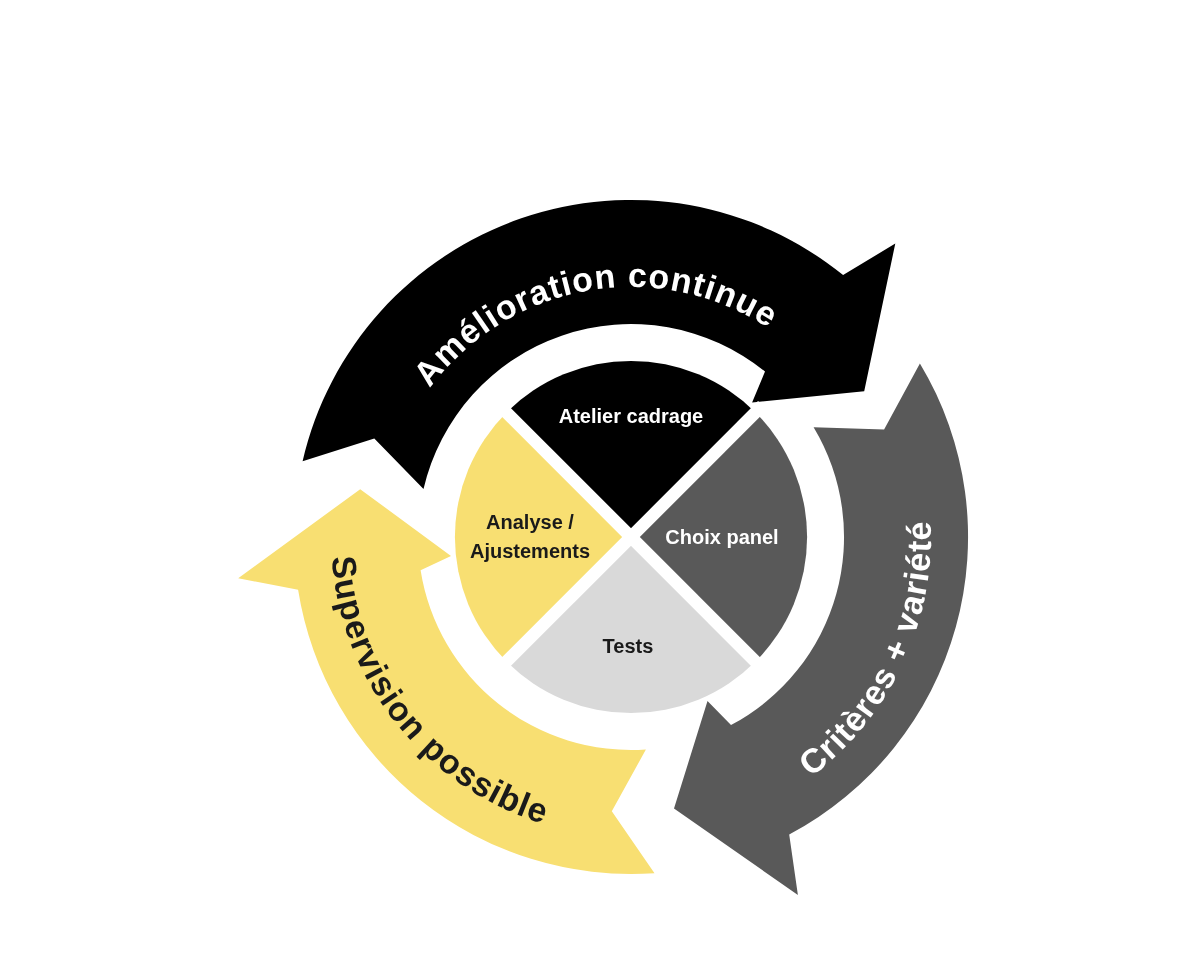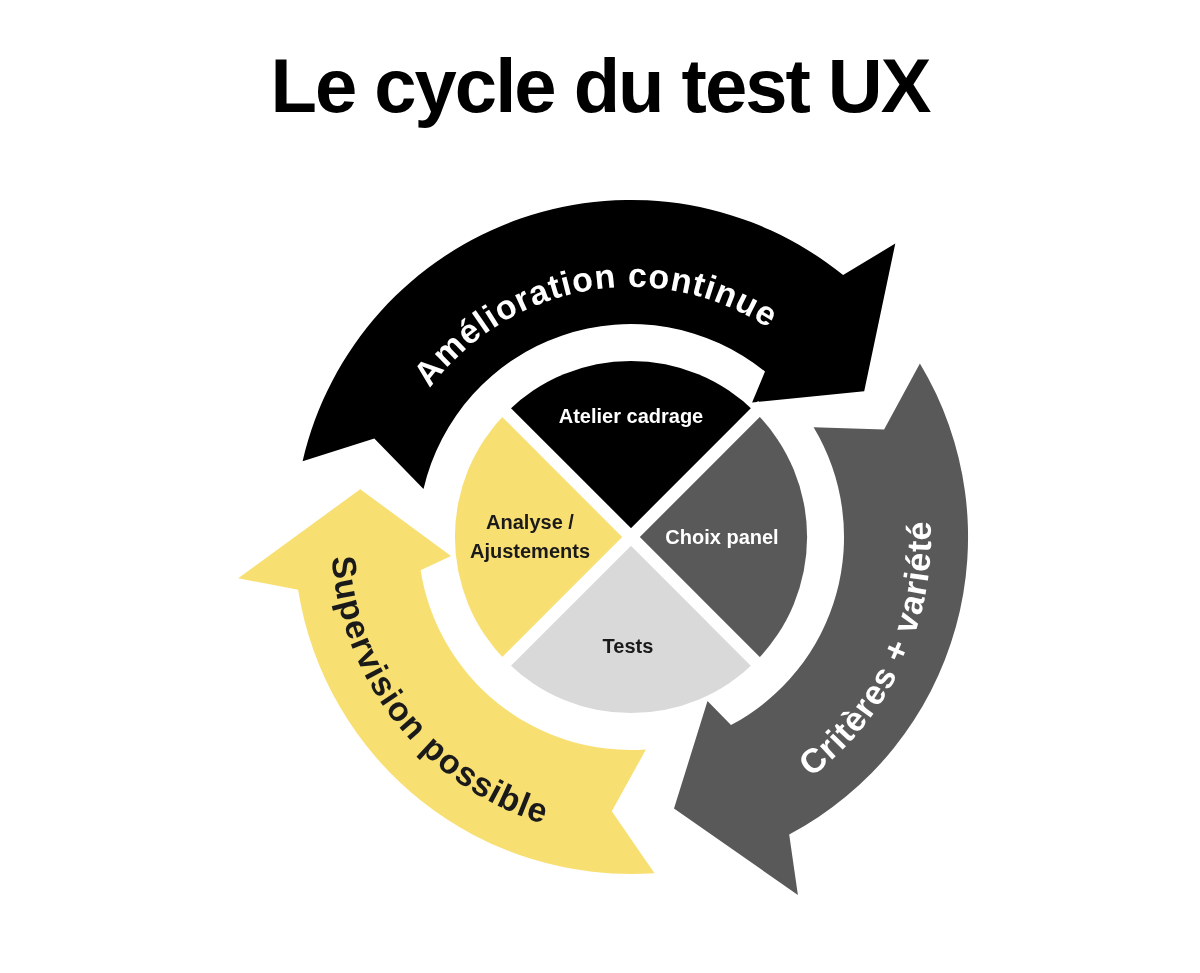--- a/index.html
+++ b/index.html
@@ -44,21 +44,20 @@
   .arc-label {
     font-size: 34px;
     letter-spacing: 1px;
   }
 </style>
 </head>
 <body>
 
 <div class="stage">
 
-  <div class="page-title">Le cycle du test UX</div>
 
   <svg class="diagram" width="1200" height="973" viewBox="0 0 1200 973">
 
     <defs>
       <path id="tp-top" d="M 393.2 459.7 A 250 250 0 0 1 828.0 383.1"></path>
       <path id="tp-right" d="M 703.6 828.1 A 300 300 0 0 0 900.6 405.5"></path>
       <path id="tp-left" d="M 335.6 484.9 A 300 300 0 0 0 615.3 836.6"></path>
     </defs>
 
     <path id="arrow-top" fill="#000000" d="M 302.6 461.2 A 337 337 0 0 1 843.1 275.1 L 895.3 243.5 L 864.2 391.3 L 752.1 402.5 L 765.0 371.5 A 213 213 0 0 0 423.5 489.1 L 374.3 438.4 Z"></path>

